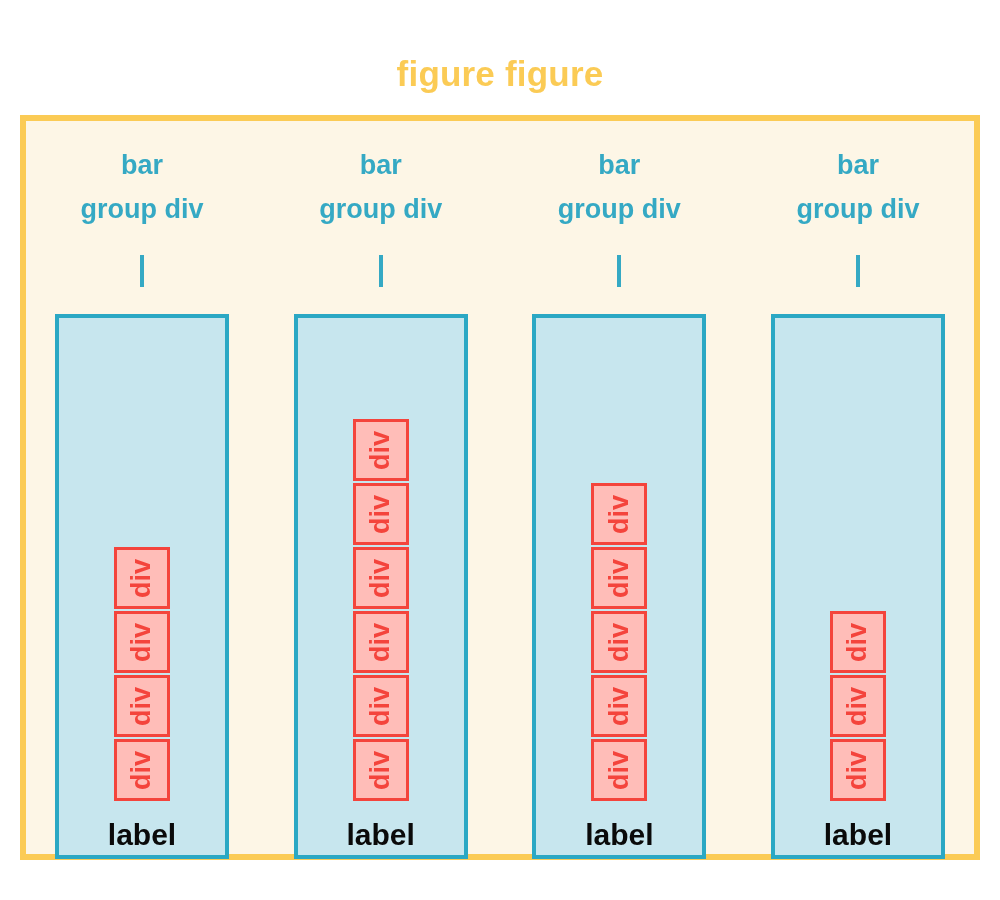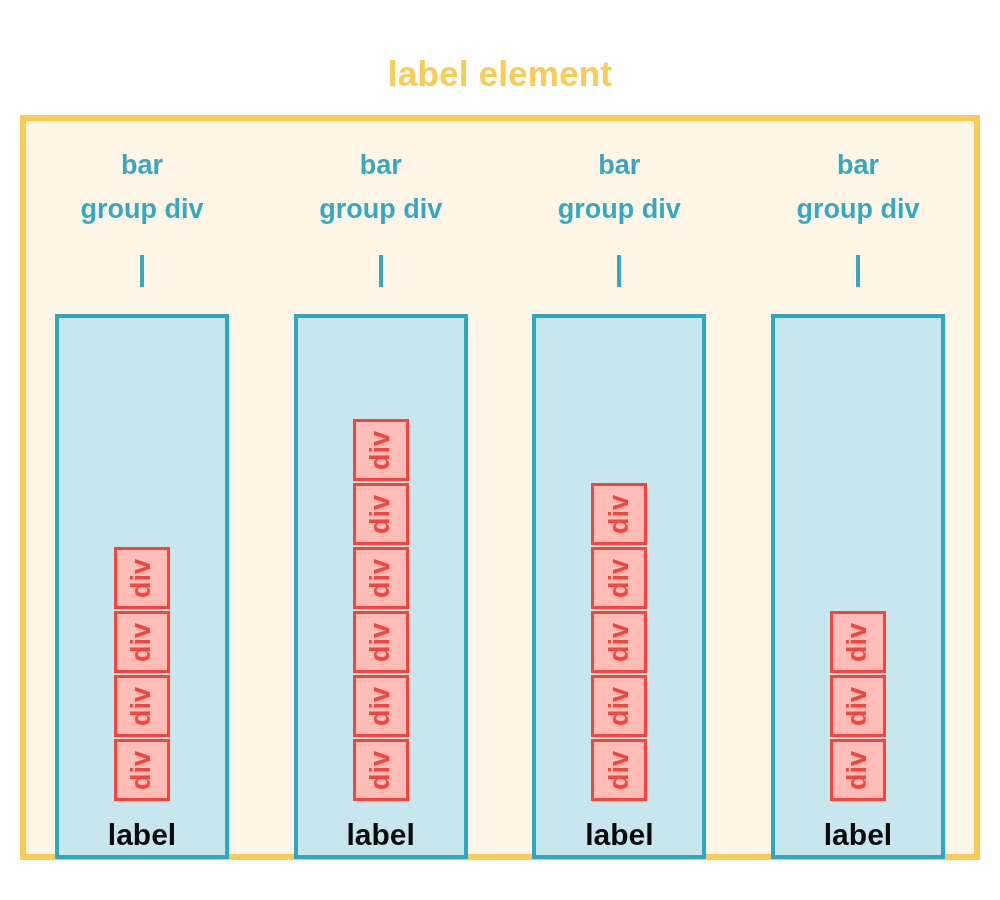--- a/index.html
+++ b/index.html
@@ -131,21 +131,21 @@
     font-weight: bold;
     color: #0a0a0a;
     line-height: 40px;
     margin-top: 14px;
     text-align: center;
   }
 </style>
 </head>
 <body>
 
-<div id="figure-title">label element</div>
+<div id="figure-title">figure figure</div>
 
 <div id="figure-frame"></div>
 
 <div id="bar-groups-row">
 
   <div class="bar-group">
     <div class="bar-group-heading">bar
 group div</div>
     <div class="bar-group-connector"></div>
     <div class="bar-group-box">

